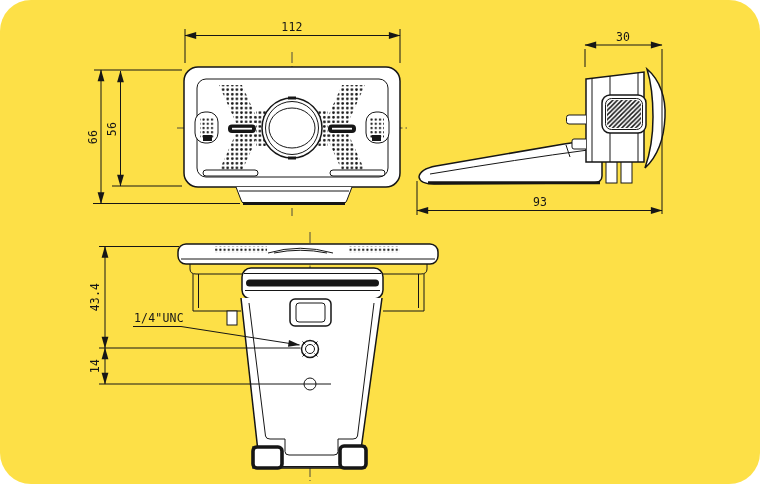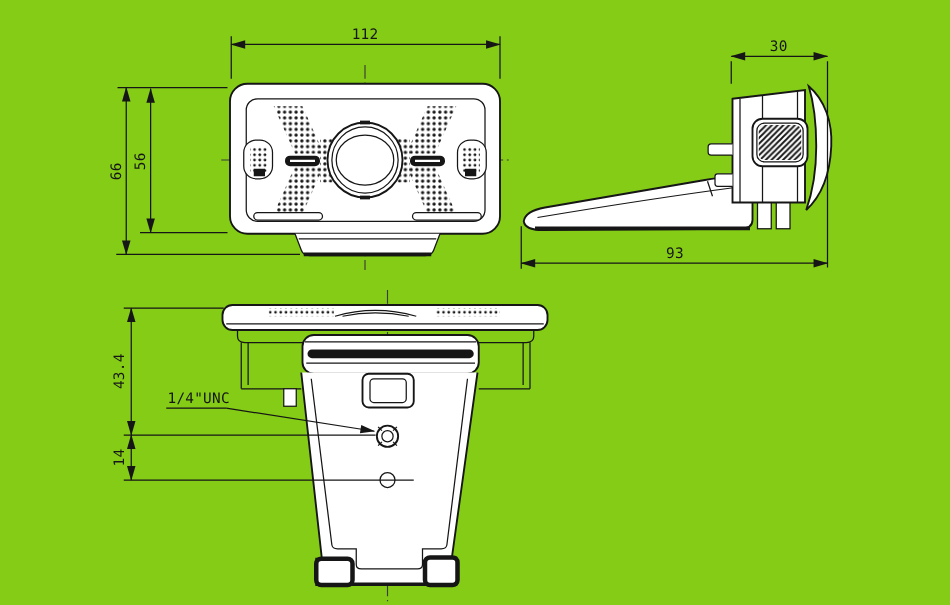--- a/index.html
+++ b/index.html
@@ -1,18 +1,19 @@
 <!DOCTYPE html>
 <html><head>
 <meta charset="utf-8">
 <style>
   html,body{margin:0;padding:0;background:#ffffff;}
   .stage{
-    position:relative;width:760px;height:484px;background:#84cc16;overflow:hidden;
+    position:relative;width:760px;height:484px;background:#fde047;overflow:hidden;
     font-family:"DejaVu Sans Mono","Liberation Mono",monospace;
+    border-radius:31px;
   }
   svg{display:block;}
   text{
     font-family:"DejaVu Sans Mono","Liberation Mono",monospace;
     font-size:11.5px;fill:#161616;letter-spacing:0.2px;
   }
   .thin{stroke:#161616;stroke-width:1;fill:none;}
   .med{stroke:#161616;stroke-width:1.5;fill:none;}
   .heavy{stroke:#161616;stroke-width:3;fill:none;}
   .dim{stroke:#161616;stroke-width:1;fill:none;}

